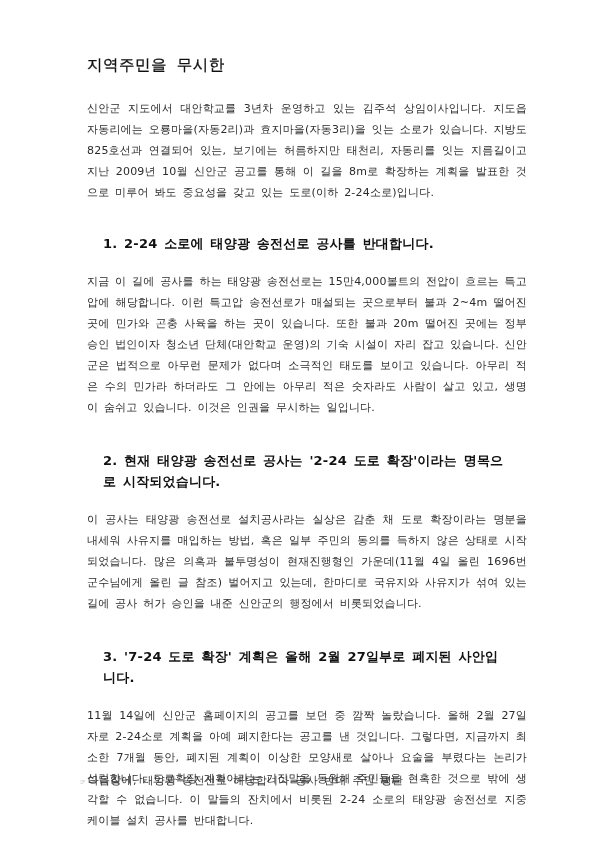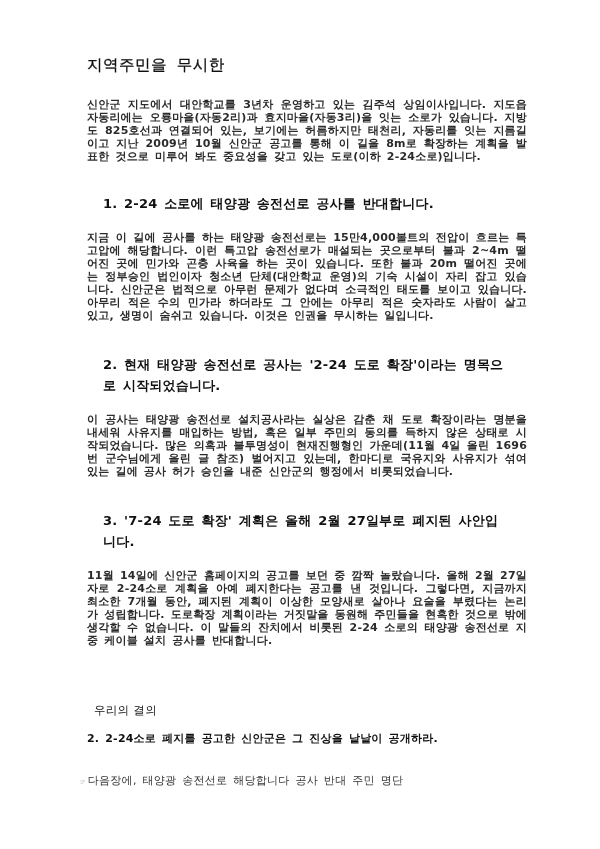--- a/index.html
+++ b/index.html
@@ -1,20 +1,20 @@
 <!DOCTYPE html>
 <html><head>
 <meta charset="utf-8">
 <style>
   html, body { margin: 0; padding: 0; background: #ffffff; }
   body { width: 600px; height: 849px; position: relative; overflow: hidden; color: #222; font-family: "DejaVu Sans", "Liberation Sans", sans-serif; }
   .page { position: absolute; left: 87px; top: 52px; width: 440px; }
   .title1, .title2 { font-family: "DejaVu Sans", sans-serif; font-weight: bold; color: #111; font-size: 15.5px; line-height: 28px; letter-spacing: 0.5px; }
   .title1 { font-weight: normal; font-family: Liberation Mono, monospace; -webkit-text-stroke: 0.3px #111; }
-  .para { font-size: 11px; line-height: 13px; text-align: justify; text-align-last: left; letter-spacing: 0.2px; word-spacing: 2px; color: #2b2b2b; margin: 0; font-weight: bold; }
+  .para { font-size: 11px; line-height: 21px; text-align: justify; text-align-last: left; letter-spacing: 0.2px; word-spacing: 2px; color: #2b2b2b; margin: 0; }
   .heading { font-size: 13px; line-height: 21.5px; font-weight: bold; color: #111; margin: 16px; letter-spacing: 0.2px; word-spacing: 2px; }
   .gap-s { height: 14px; }
   .gap-m { height: 16px; }
   .gap-l { height: 46px; }
   .res-title { font-size: 11.5px; line-height: 21.5px; color: #111; margin: 7px; letter-spacing: 0.3px; }
   .res-item { font-size: 11px; line-height: 21.5px; color: #111; font-weight: bold; margin: 0; letter-spacing: 0.2px; word-spacing: 2px; }
   .footer { position: absolute; left: 80px; top: 773px; font-size: 11px; color: #333; letter-spacing: 0.3px; word-spacing: 2px; }
   .footer .arrow { font-size: 6px; color: #888; margin-right: 2px; vertical-align: middle; }
 </style>
 </head>

